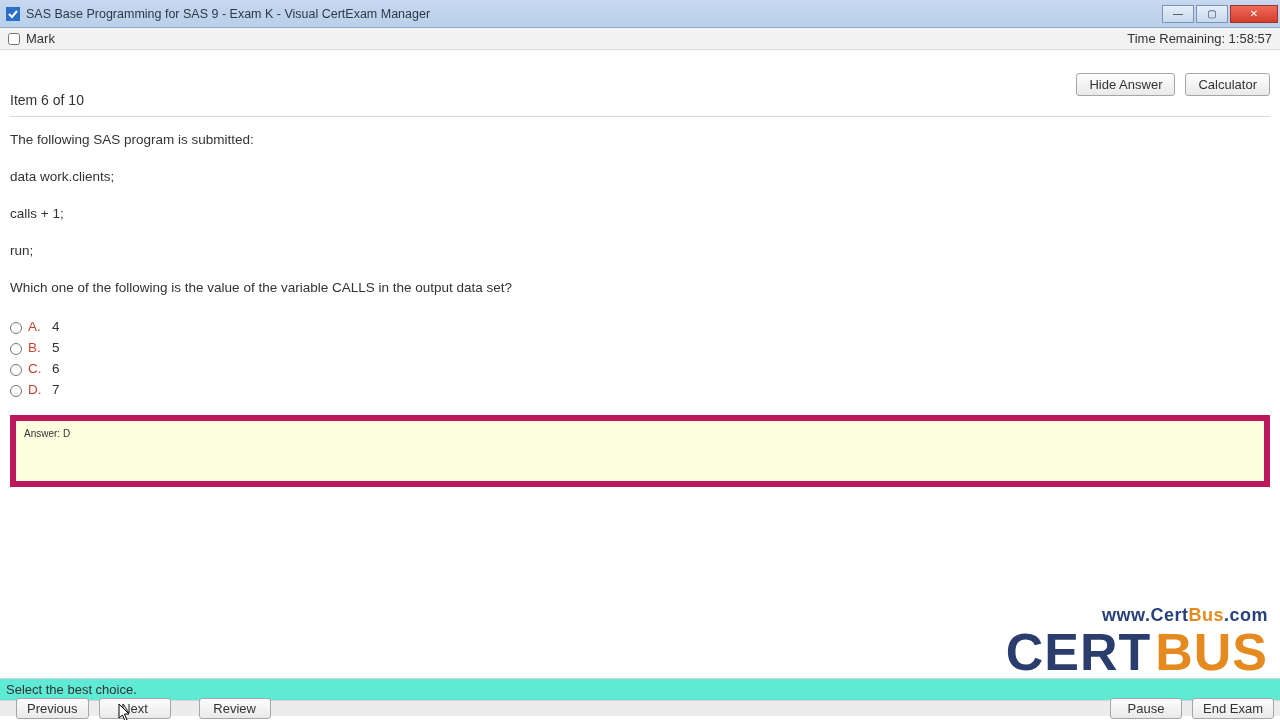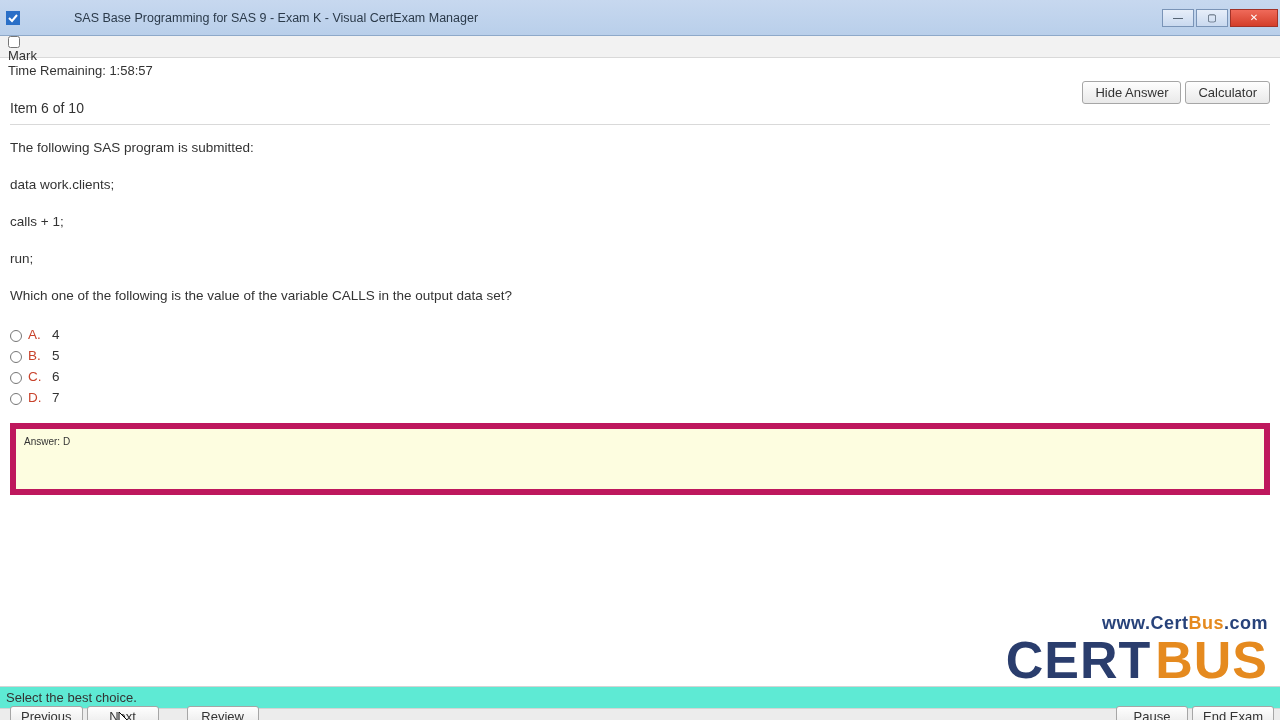--- a/index.html
+++ b/index.html
@@ -1,31 +1,31 @@
 <!DOCTYPE html>
 <html><head>
 <meta charset="utf-8">
 <style>
   * { box-sizing: border-box; margin: 0; padding: 0; }
   html, body { width: 1280px; height: 720px; overflow: hidden; font-family: "Segoe UI", Tahoma, sans-serif; font-size: 13px; background: #fff; }
-  .titlebar { height: 36px; background: linear-gradient(#c7d8ef, #b9cfea); display: flex; align-items: center; padding: 0 2px 0 6px; color: #2b3a4a; border-bottom: 1px solid #8ea9c9; gap: 48px; }
+  .titlebar { height: 28px; background: linear-gradient(#c7d8ef, #b9cfea); display: flex; align-items: center; padding: 0 2px 0 6px; color: #2b3a4a; border-bottom: 1px solid #8ea9c9; }
   .titlebar .icon { width: 14px; height: 14px; background: #2a6fc7; margin-right: 6px; display:flex; align-items:center; justify-content:center; }
   .titlebar .icon svg { width: 10px; height: 10px; fill: #fff; }
   .titlebar .title { flex: 1; font-size: 12.5px; }
   .winbtns { display: flex; }
   .winbtn { width: 32px; height: 18px; border: 1px solid #7a94b7; background: linear-gradient(#e7eef9, #c9d9ef); margin-left: 2px; display:flex; align-items:center; justify-content:center; font-size: 10px; color:#2b3a4a;}
   .winbtn.close { background: linear-gradient(#ef6a5a, #d43e2a); color:#fff; border-color:#a23228; width: 48px;}
-  .markbar { height: 22px; background: #f2f2f2; border-bottom: 1px solid #d9d9d9; display: flex; padding: 0 8px; font-size: 13px; color: #333; flex-direction: column; }
+  .markbar { height: 22px; background: #f2f2f2; border-bottom: 1px solid #d9d9d9; display: flex; align-items: center; padding: 0 8px; font-size: 13px; color: #333; }
   .markbar input[type=checkbox]{ margin-right: 6px; width:12px; height:12px; }
   .markbar .spacer { flex: 1; }
   .content { position: relative; height: calc(720px - 20px - 22px - 22px - 28px); padding: 8px 10px; }
   .itemrow { display: flex; align-items: center; padding: 2px 0 8px 0; border-bottom: 1px solid #d9d9d9; }
   .itemrow .label { font-size: 14px; color: #333; margin-top: 32px; }
   .itemrow .spacer { flex:1; }
-  .btn { background: linear-gradient(#fefefe, #e9e9e9); border: 1px solid #a6a6a6; border-radius: 3px; padding: 3px 12px; font-size: 13px; color: #333; cursor: pointer; margin-left: 4px; min-width: 76px; text-align:center; }
+  .btn { background: linear-gradient(#fefefe, #e9e9e9); border: 1px solid #a6a6a6; border-radius: 3px; padding: 3px 12px; font-size: 13px; color: #333; cursor: pointer; margin-left: 10px; min-width: 76px; text-align:center; }
   .qbody { padding: 8px 0 0 0; color: #333; font-size: 13.5px; line-height: 1.4; }
   .qbody p { margin: 6px 0 18px 0; }
   .choices { padding-top: 2px; }
   .choice { display:flex; align-items:center; gap:6px; padding: 1px 0; font-size: 13.5px; }
   .choice input[type=radio] { width:12px; height:12px; }
   .choice .letter { color: #c8432c; min-width: 18px; }
   .choice .val { color: #333; }
   .answer { margin-top: 14px; border: 6px solid #be185d; background: #fdfde0; padding: 6px 16px 40px 8px; font-size: 10px; }
   .watermark { position: absolute; right: 12px; bottom: 0px; text-align: right; }
   .watermark .url { font-size: 18px; font-weight: bold; letter-spacing: 0.5px; }

